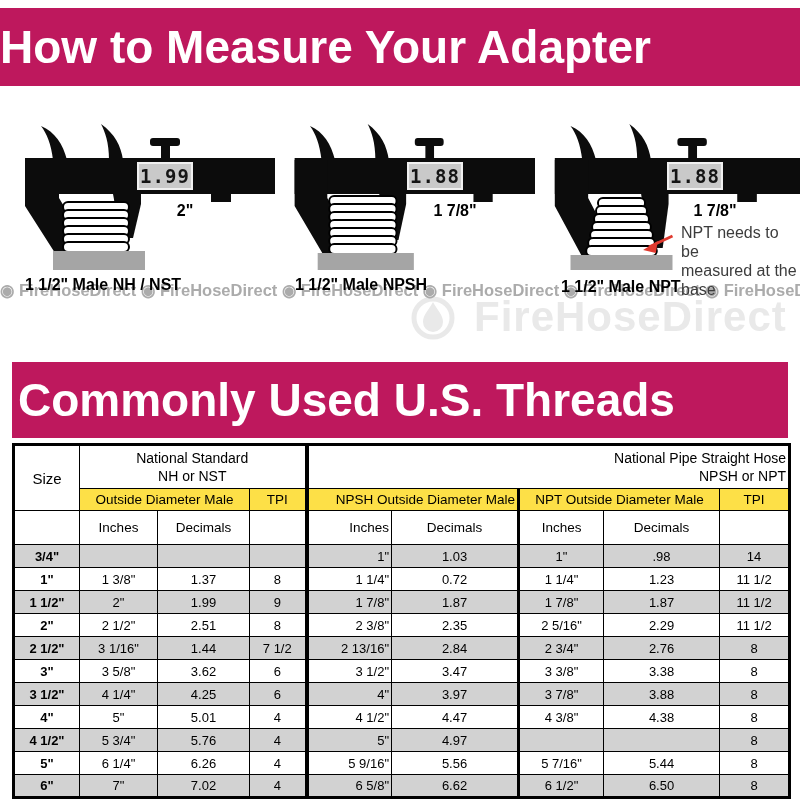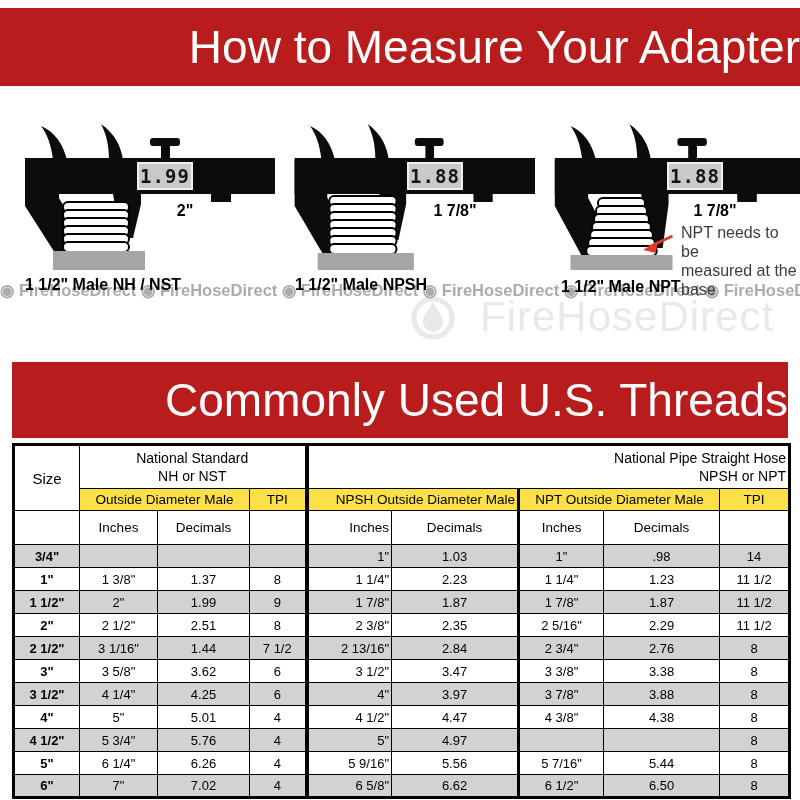--- a/index.html
+++ b/index.html
@@ -1,23 +1,23 @@
 <!DOCTYPE html>
 <html><head>
 <meta charset="utf-8">
 <style>
   html,body{margin:0;padding:0;background:#fff;}
   #app{position:relative;width:800px;height:800px;background:#ffffff;overflow:hidden;
        font-family:"Liberation Sans", sans-serif;color:#000;}
 
   
-  .banner{position:absolute;background:#b91c1c;color:#fff;text-align:right;
-          font-weight:normal;white-space:nowrap;}
+  .banner{position:absolute;background:#be185d;color:#fff;text-align:left;
+          font-weight:bold;white-space:nowrap;}
   .banner-top{top:8px;left:0;right:0;height:78px;line-height:78px;font-size:46px;}
-  .banner-table{top:362px;left:12px;right:12px;height:76px;line-height:76px;font-size:46px;}
+  .banner-table{top:362px;left:12px;right:12px;height:76px;line-height:76px;font-size:46px;padding-left:6px;}
 
   
   .figures{position:absolute;top:110px;left:0;width:800px;height:190px;}
   .figure{position:absolute;top:0;height:190px;}
   .figure svg{display:block;width:100%;height:160px;}
   #fig1{left:15px;width:260px;}
   #fig2{left:285px;width:250px;}
   #fig3{left:545px;width:255px;}
   .display{position:absolute;left:122px;top:52px;width:56px;height:28px;z-index:3;
            background:#c9c9c9;border:2px solid #f0f0f0;box-sizing:border-box;
@@ -30,21 +30,21 @@
   #fig3 .caption{left:16px;top:168px;}
   .npt-note{position:absolute;left:136px;top:114px;width:118px;font-size:16px;
             line-height:1.18;color:#3c3c3c;z-index:3;}
 
   
   .wm-strip{position:absolute;top:170px;left:0;width:800px;height:20px;z-index:2;
             overflow:hidden;white-space:nowrap;font-weight:bold;font-size:16.5px;
             line-height:20px;color:#ababab;pointer-events:none;}
   .wm-big{position:absolute;top:291px;left:408px;height:52px;display:flex;align-items:center;
           color:#e9e9e9;z-index:1;pointer-events:none;}
-  .wm-big .brand{font-weight:normal;font-size:42px;letter-spacing:1px;margin-left:22px;white-space:nowrap;}
+  .wm-big .brand{font-weight:bold;font-size:42px;letter-spacing:1px;margin-left:16px;white-space:nowrap;}
 
   
   .table-wrap{position:absolute;top:443px;left:12px;width:776px;}
   table{width:776px;border-collapse:collapse;border:3px solid #000;table-layout:fixed;}
   th,td{border:1px solid #000;text-align:center;vertical-align:middle;padding:0 2px;
         font-weight:normal;font-size:13px;overflow:hidden;}
   tr.hdr1{height:44px;} tr.hdr2{height:22px;} tr.hdr3{height:34px;} tr.data{height:23px;}
   th.grp{font-size:14px;white-space:pre-line;line-height:1.3;}
   th.size-hd{font-weight:normal;font-size:15px;}
   tr.hdr2 th{background:#fde047;font-size:13.5px;}
@@ -229,21 +229,21 @@
     <td>.98</td>
     <td>14</td>
   </tr>
 
   <tr class="data">
     <th class="size-col">1"</th>
     <td>1 3/8"</td>
     <td>1.37</td>
     <td>8</td>
     <td class="div-heavy">1 1/4"</td>
-    <td>2.23</td>
+    <td>0.72</td>
     <td class="div-med">1 1/4"</td>
     <td>1.23</td>
     <td>11 1/2</td>
   </tr>
 
   <tr class="data shade">
     <th class="size-col">1 1/2"</th>
     <td>2"</td>
     <td>1.99</td>
     <td>9</td>

